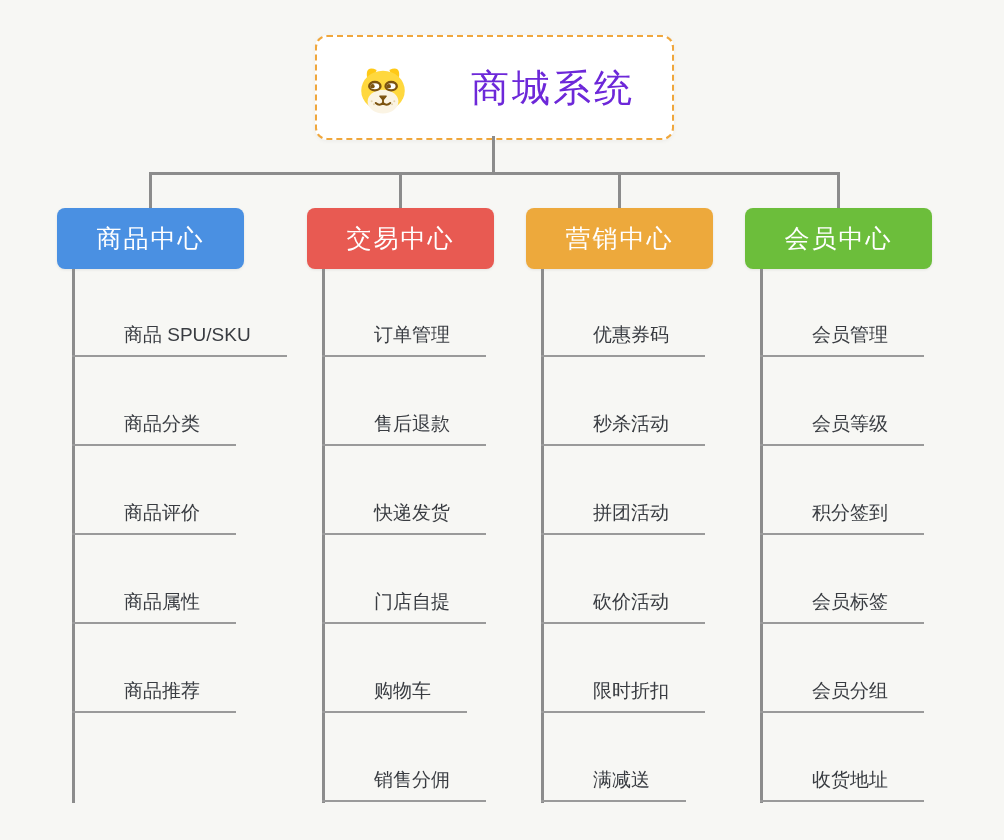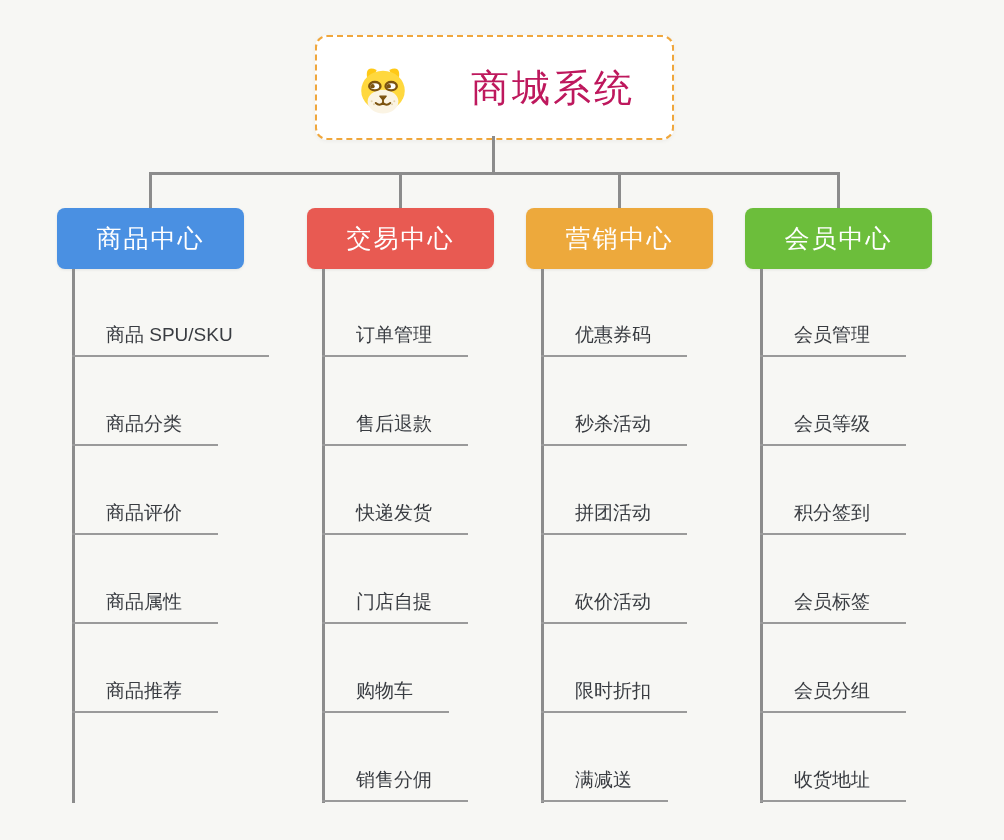--- a/index.html
+++ b/index.html
@@ -40,21 +40,21 @@
     color:#ffffff;font-size:25px;letter-spacing:2px;
     box-shadow:0 1px 3px rgba(0,0,0,0.08);
   }
   .trunk{
     position:absolute;left:15px;top:269px;width:3px;height:534px;
     background:#8c8c8c;
   }
   .leaf{
     position:absolute;left:15px;
     display:inline-block;
-    padding:0 36px 9px 34px;
+    padding:0 36px 9px 52px;
     border-bottom:2px solid #9a9a9a;
     font-size:19px;line-height:23px;color:#393c41;
     white-space:nowrap;
   }
   .r1{bottom:483px}.r2{bottom:394px}.r3{bottom:305px}
   .r4{bottom:216px}.r5{bottom:127px}.r6{bottom:38px}
 
   .col-1{left:57px}.col-2{left:307px}.col-3{left:526px}.col-4{left:745px}
 </style>
 </head>
@@ -73,21 +73,21 @@
       <ellipse cx="41" cy="30" rx="6.2" ry="4.6" fill="#ffffff" stroke="#7c5310" stroke-width="2.6"></ellipse>
       <circle cx="38.4" cy="30" r="2.4" fill="#7c5310"></circle>
       <path d="M28.5 41 h7 l-3.5 4.2 z" fill="#7c5310" stroke="#7c5310" stroke-width="1.5" stroke-linejoin="round"></path>
       <path d="M32 44.5 V48" stroke="#7c5310" stroke-width="2" stroke-linecap="round"></path>
       <path d="M24 48.5 Q28 52.5 32 48.5 Q36 52.5 40 48.5" stroke="#7c5310" stroke-width="2.2" fill="none" stroke-linecap="round"></path>
       <circle cx="19.5" cy="46.5" r="1.1" fill="#e3d3ac"></circle>
       <circle cx="22" cy="50" r="1.1" fill="#e3d3ac"></circle>
       <circle cx="44.5" cy="46.5" r="1.1" fill="#e3d3ac"></circle>
       <circle cx="42" cy="50" r="1.1" fill="#e3d3ac"></circle>
     </svg>
-    <span class="root-title" style="color: #be185d; margin-left: 45px;">商城系统</span>
+    <span class="root-title" style="color: #6d28d9; margin-left: 45px;">商城系统</span>
   </div>
 
   <div class="conn v" style="left:492px;top:136px;height:39px"></div>
   <div class="conn h" style="left:149px;top:172px;width:690px"></div>
   <div class="conn v" style="left:149px;top:172px;height:38px"></div>
   <div class="conn v" style="left:399px;top:172px;height:38px"></div>
   <div class="conn v" style="left:618px;top:172px;height:38px"></div>
   <div class="conn v" style="left:837px;top:172px;height:38px"></div>
 
   <div class="column col-1">

